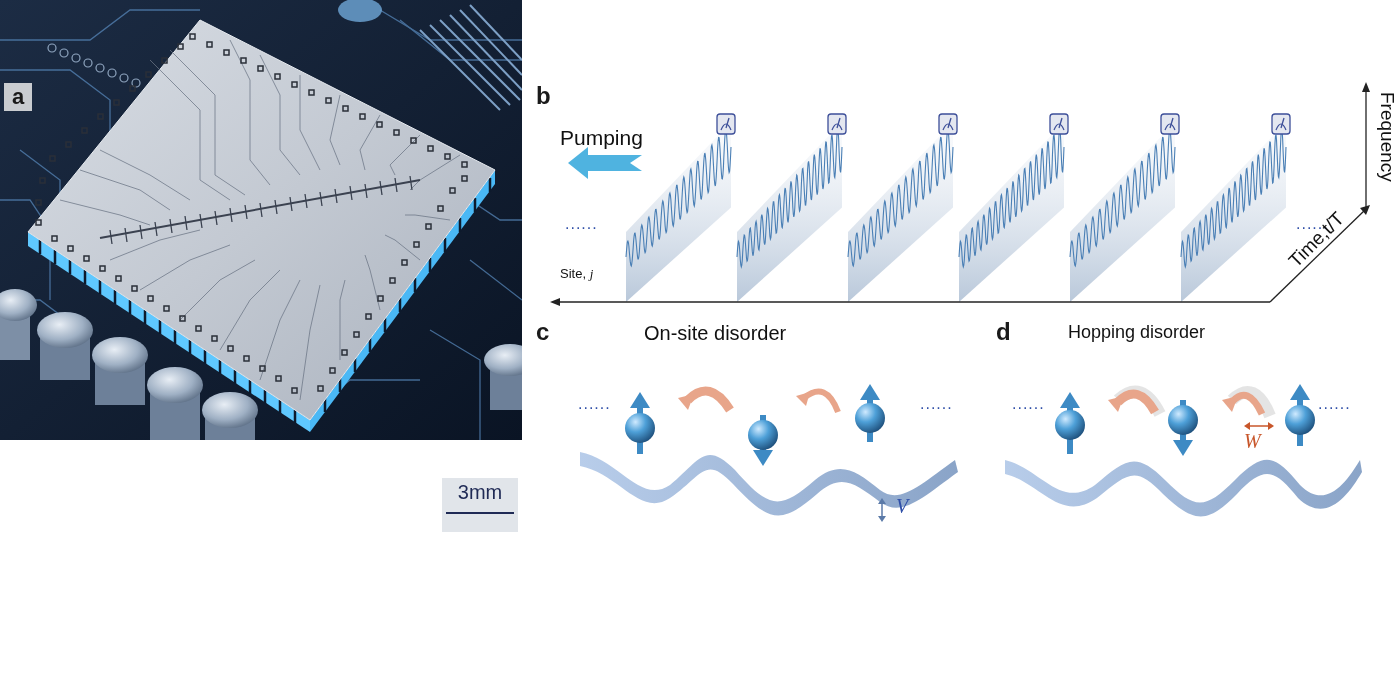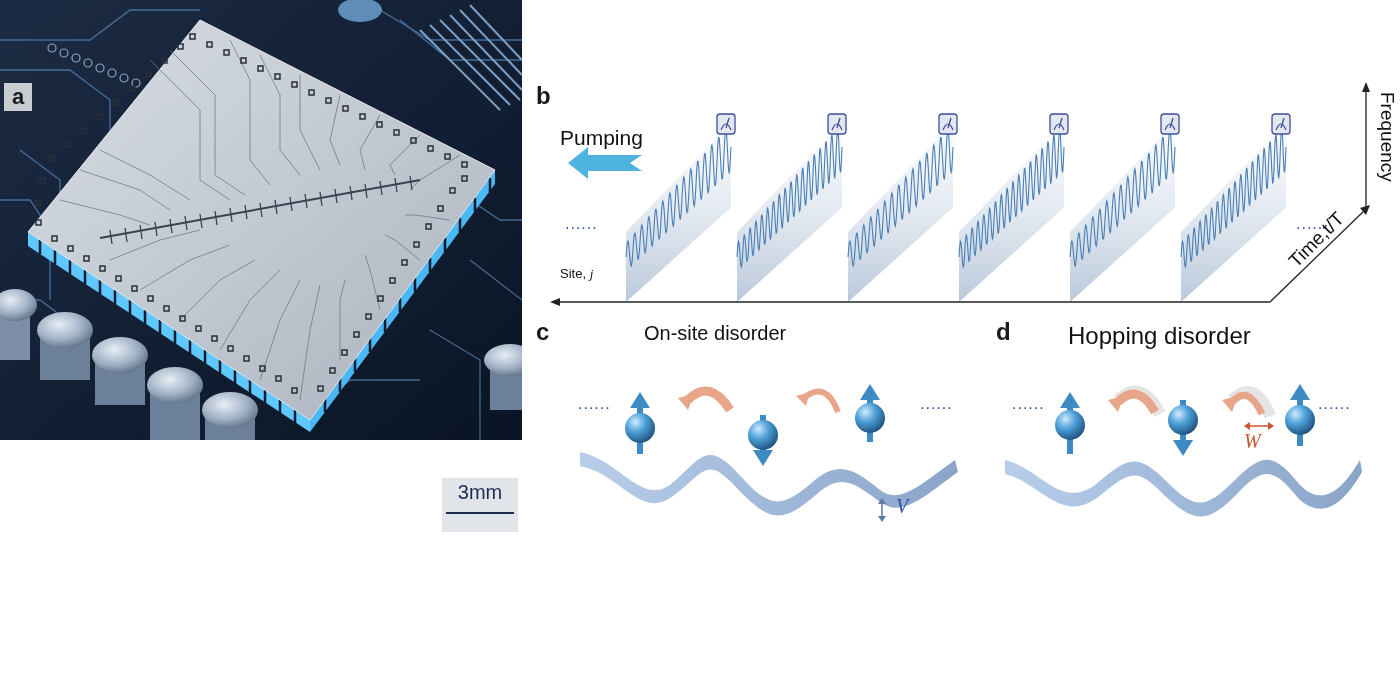--- a/index.html
+++ b/index.html
@@ -383,21 +383,21 @@
 
   <g>
     <line x1="312" y1="140" x2="312" y2="160" stroke="#5b7aa8" stroke-width="1.5"></line>
     <polygon points="308,144 312,138 316,144" fill="#5b7aa8"></polygon>
     <polygon points="308,156 312,162 316,156" fill="#5b7aa8"></polygon>
   </g>
 </svg>
 <div class="txt ital" style="left:896px; top:495px; font-size:20px; color:#2f4fa8;">V</div>
 
 <div class="panel-label" style="left:996px; top:318px;">d</div>
-<div class="txt" style="left:1068px; top:322px; font-size:24px;">Hopping disorder</div>
+<div class="txt" style="left:1068px; top:322px; font-size:18px;">Hopping disorder</div>
 <div class="dots" style="left:1012px; top:395px;">......</div>
 <div class="dots" style="left:1318px; top:395px;">......</div>
 <svg class="abs" style="left:1000px; top:360px;" width="380" height="170">
   <defs>
     <radialGradient id="ballGrad2" cx="0.35" cy="0.3" r="0.75">
       <stop offset="0" stop-color="#cfeaff"></stop>
       <stop offset="0.45" stop-color="#4ea0d8"></stop>
       <stop offset="1" stop-color="#1d4e7a"></stop>
     </radialGradient>
     <linearGradient id="ribbonGrad2" x1="0" y1="0" x2="1" y2="0">

